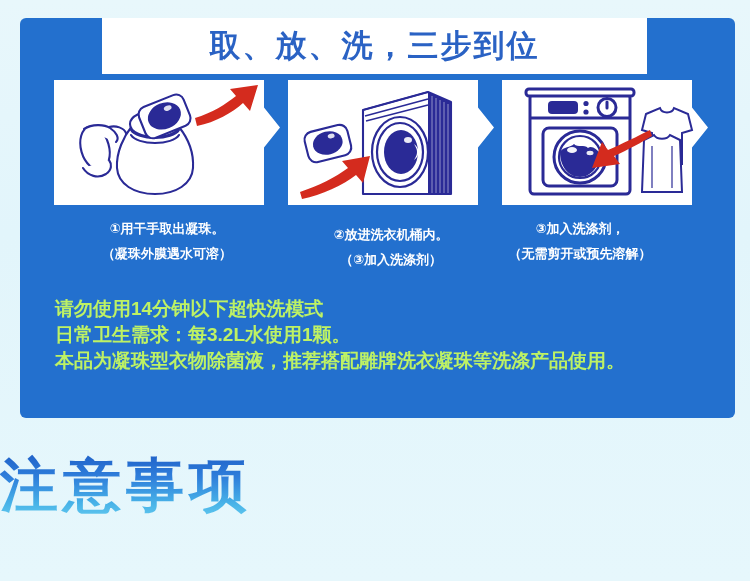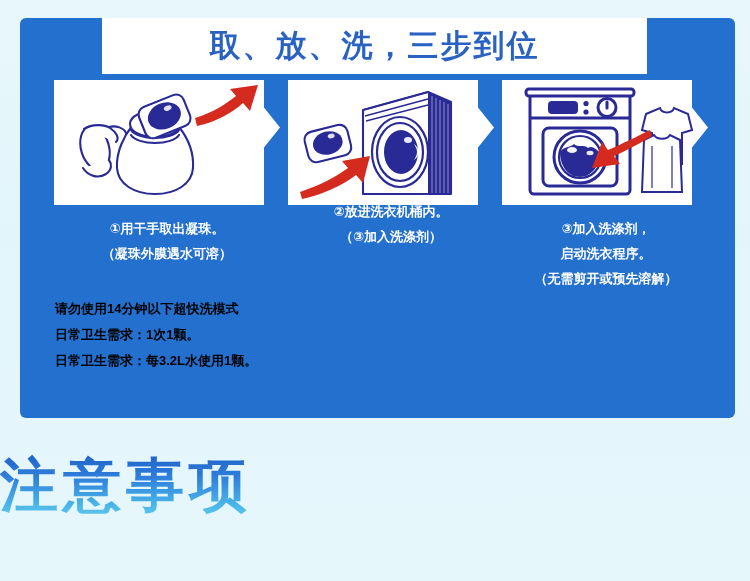--- a/index.html
+++ b/index.html
@@ -83,32 +83,32 @@
     position: absolute;
     color: #ffffff;
     font-size: 13px;
     font-weight: bold;
     line-height: 25px;
     text-align: center;
     white-space: nowrap;
     font-family: "Liberation Sans", "DejaVu Sans", sans-serif;
   }
   .caption.c1 { left: 22px;  top: 198px; width: 250px; }
-  .caption.c2 { left: 258px; top: 181px; width: 226px; }
-  .caption.c3 { left: 466px; top: 198px; width: 240px; }
+  .caption.c2 { left: 258px; top: 204px; width: 226px; }
+  .caption.c3 { left: 440px; top: 198px; width: 240px; }
   .caption .line { display: block; }
 
   
   .notes {
     position: absolute;
     left: 35px;
     top: 278px;
     width: 665px;
-    color: #000000;
-    font-size: 13px;
+    color: #bef264;
+    font-size: 19px;
     font-weight: bold;
     line-height: 26px;
     font-family: "Liberation Sans", "DejaVu Sans", sans-serif;
   }
   .notes .line { display: block; white-space: nowrap; }
 
   
   .bottom-heading {
     position: absolute;
     left: 0;
@@ -274,27 +274,26 @@
       <span class="line">（凝珠外膜遇水可溶）</span>
     </div>
 
     <div class="caption c2">
       <span class="line">②放进洗衣机桶内。</span>
       <span class="line">（③加入洗涤剂）</span>
     </div>
 
     <div class="caption c3">
       <span class="line">③加入洗涤剂，</span>
-      <span class="line">启动洗衣程序。</span>
       <span class="line">（无需剪开或预先溶解）</span>
     </div>
 
     <div class="notes">
       <span class="line">请勿使用14分钟以下超快洗模式</span>
-      <span class="line">日常卫生需求：1次1颗。</span>
       <span class="line">日常卫生需求：每3.2L水使用1颗。</span>
+      <span class="line">本品为凝珠型衣物除菌液，推荐搭配雕牌洗衣凝珠等洗涤产品使用。</span>
     </div>
 
   </div>
 
   <div class="bottom-heading">注意事项</div>
 
 </div>
 
 </body></html>

